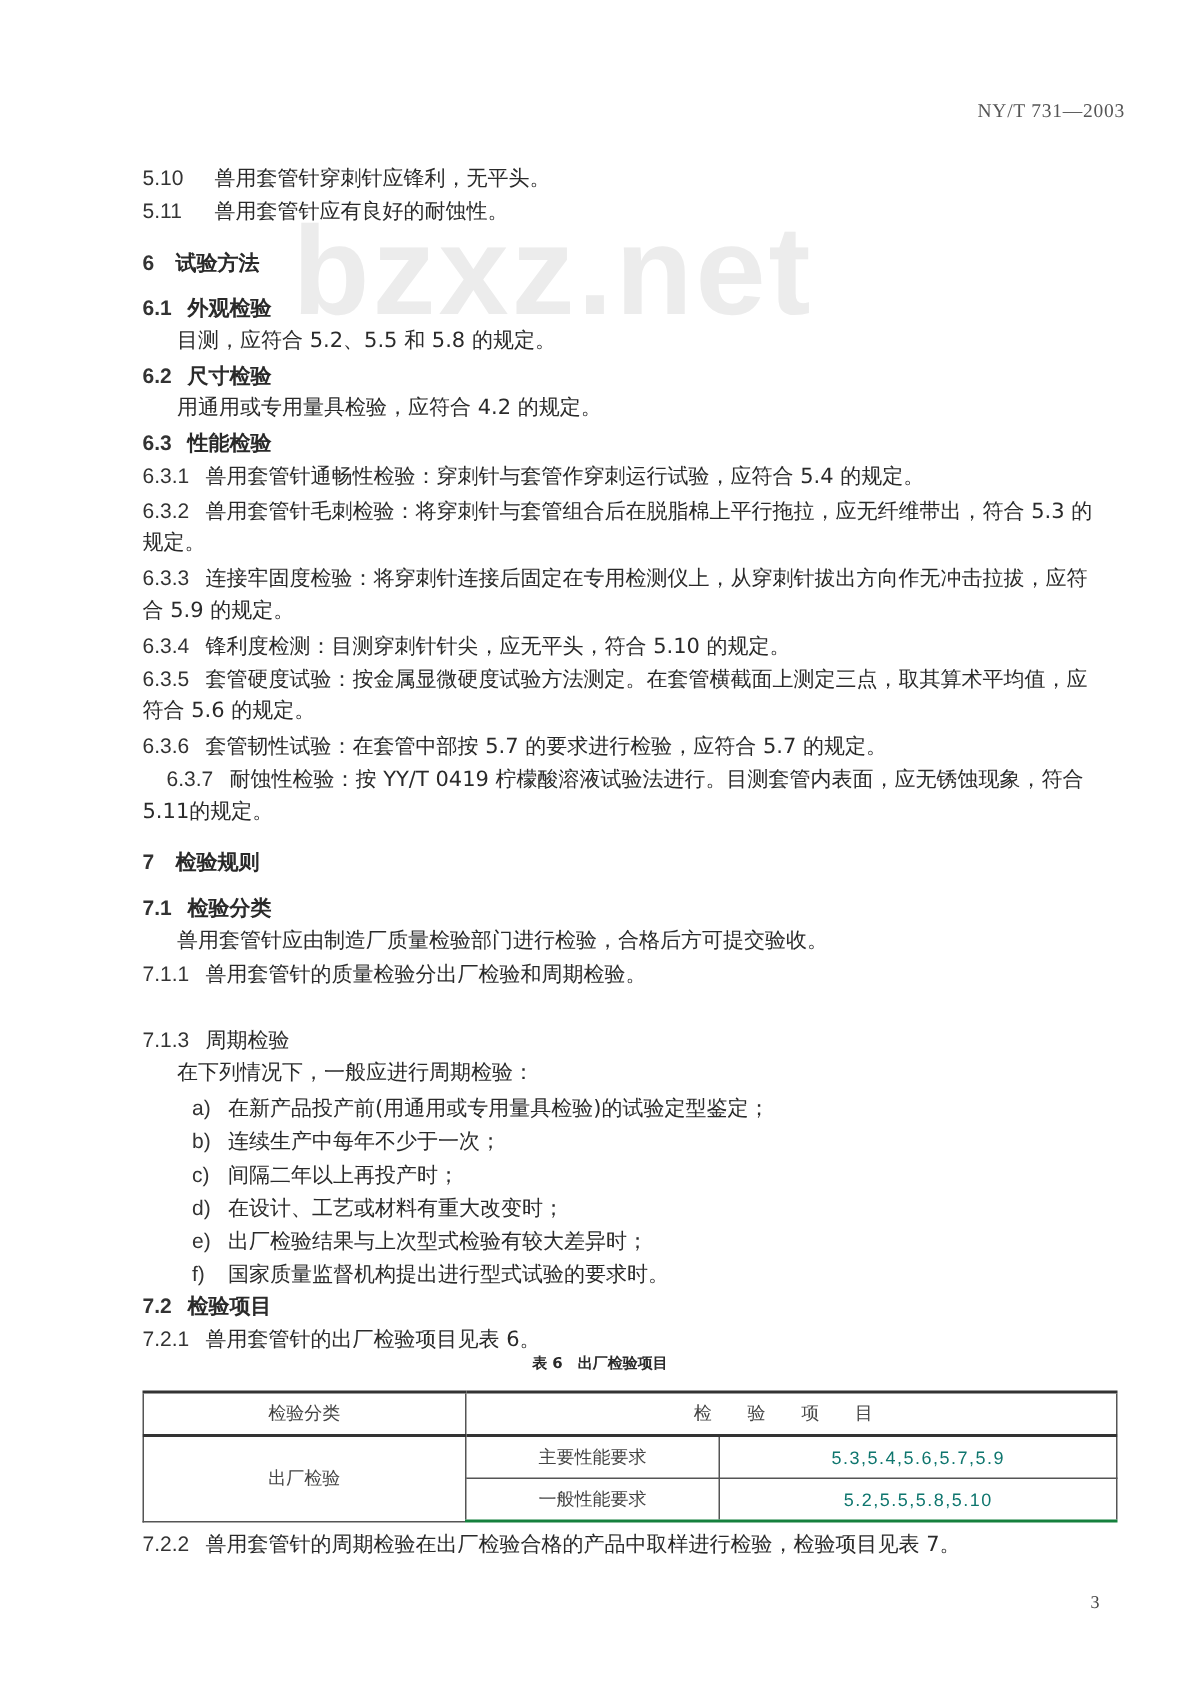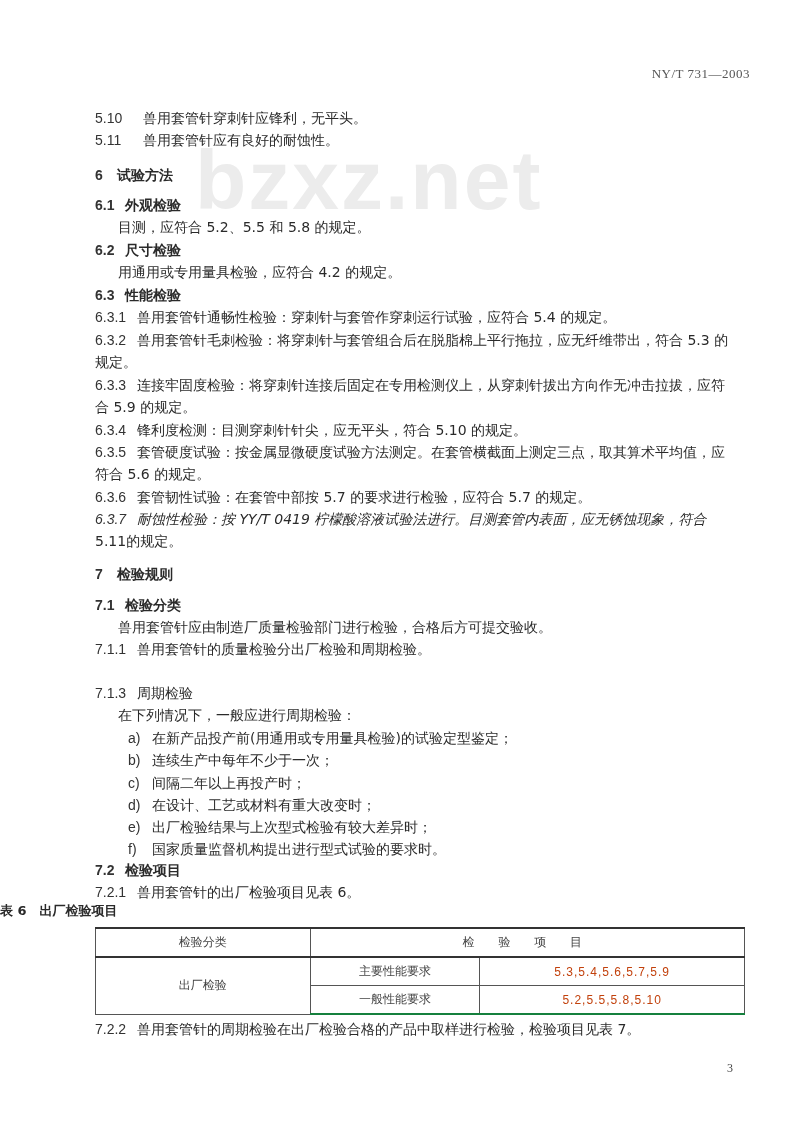--- a/index.html
+++ b/index.html
@@ -7,26 +7,26 @@
          font-family: "DejaVu Sans", "Liberation Sans", sans-serif; color: #2a2a2a; }
   .page { position: absolute; left: 0; top: 0; width: 800px; height: 1125px; }
   .watermark { position: absolute; left: 195px; top: 138px; font-family: "Liberation Sans", "DejaVu Sans", sans-serif;
                font-weight: bold; font-size: 84px; color: #ececec; letter-spacing: 2px; line-height: 1; z-index: 0; }
   .header-code { position: absolute; right: 50px; top: 66px; font-family: "Liberation Serif", serif;
                  font-size: 13px; color: #555; letter-spacing: 0.5px; }
   .line { position: absolute; font-size: 14px; line-height: 18px; white-space: nowrap; z-index: 1; }
   .num { display: inline-block; font-family: "Liberation Sans", "DejaVu Sans", sans-serif; color: #333; }
   .heading { font-weight: bold; }
   .page-number { position: absolute; left: 727px; top: 1061px; font-family: "Liberation Serif", serif; font-size: 12px; color: #444; }
-  .table-caption { position: absolute; left: 0; width: 800px; top: 902px; font-size: 13px; font-weight: bold; }
+  .table-caption { position: absolute; left: 0; width: 800px; top: 902px; text-align: center; font-size: 10px; font-weight: bold; }
   table.t6 { position: absolute; left: 95px; top: 927px; width: 650px; border-collapse: collapse; font-size: 12px; z-index: 1; }
   table.t6 td { border: 1px solid #555; text-align: center; height: 27px; padding: 0; color: #444; }
   table.t6 tr.head td { border-top: 2px solid #333; border-bottom: 2px solid #333; }
   table.t6 tr.last td { border-bottom: 2px solid #15803d; }
-  table.t6 td.vals { color: #c2410c; letter-spacing: 1px; font-family: "Liberation Sans", sans-serif; }
+  table.t6 td.vals { color: #0f766e; letter-spacing: 1px; font-family: "Liberation Sans", sans-serif; }
   .spaced { letter-spacing: 10px; }
 </style>
 </head>
 <body>
 
 <div class="page">
 
   <div class="watermark">bzxz.net</div>
   <div class="header-code">NY/T 731—2003</div>
 
@@ -74,21 +74,21 @@
 
   <div class="line" style="left:95px; top:443px;">
     <span class="num" style="width:42px;">6.3.5</span><span>套管硬度试验：按金属显微硬度试验方法测定。在套管横截面上测定三点，取其算术平均值，应</span>
   </div>
   <div class="line" style="left:95px; top:465px;">符合 5.6 的规定。</div>
 
   <div class="line" style="left:95px; top:488px;">
     <span class="num" style="width:42px;">6.3.6</span><span>套管韧性试验：在套管中部按 5.7 的要求进行检验，应符合 5.7 的规定。</span>
   </div>
 
-  <div class="line" style="left:95px; top:510px;font-style:italic;">
+  <div class="line" style="left:111px; top:510px;">
     <span class="num" style="width:42px;">6.3.7</span><span>耐蚀性检验：按 YY/T 0419 柠檬酸溶液试验法进行。目测套管内表面，应无锈蚀现象，符合</span>
   </div>
   <div class="line" style="left:95px; top:532px;">5.11的规定。</div>
 
   <div class="line heading" style="left:95px; top:565px;">
     <span class="num" style="width:22px;">7</span><span>检验规则</span>
   </div>
 
   <div class="line heading" style="left:95px; top:596px;">
     <span class="num" style="width:30px;">7.1</span><span>检验分类</span>

